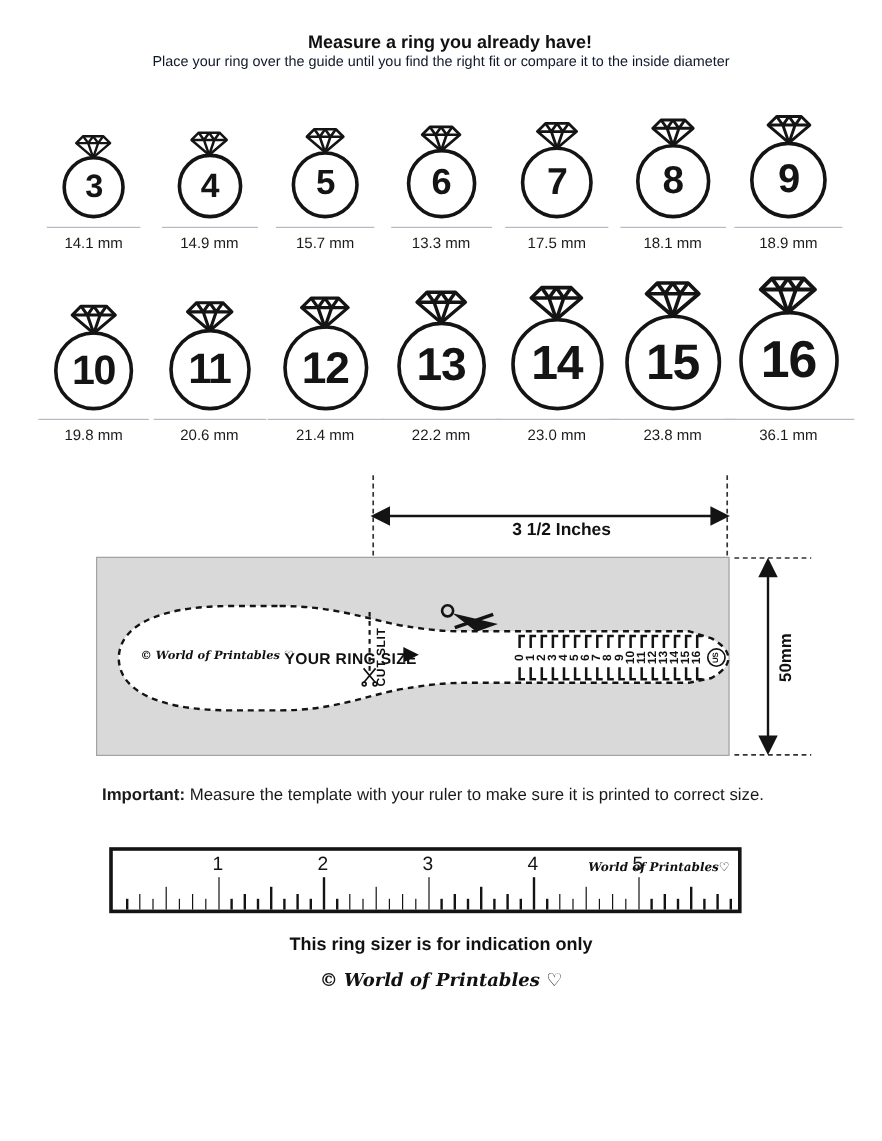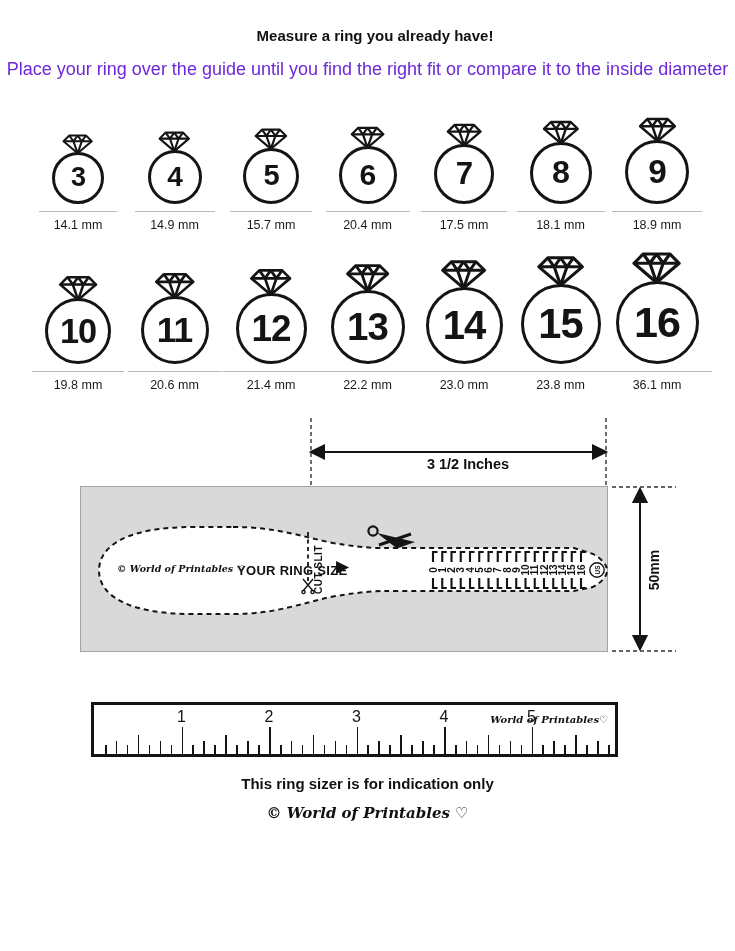--- a/index.html
+++ b/index.html
@@ -9,21 +9,21 @@
     background:#fff; color:#111; font-family:"Liberation Sans", sans-serif;
     overflow:hidden;
   }
   
   .title {
     margin-top:28px; text-align:center;
     font-size:43px; font-weight:bold; letter-spacing:-1px; color:#0d0d0d;
   }
   .intro { margin-top:27px; text-align:center; }
   .intro-head { font-size:15px; font-weight:bold;padding-left:15px; }
-  .intro-sub  { font-size:18px; margin-top:15px; color:#6d28d9; }
+  .intro-sub  { font-size:12px; margin-top:0; color:#0f172a; }
   
   .ring-row {
     display:flex; justify-content:space-between; align-items:flex-end;
     padding:0 30px;
   }
   .ring-row.r1 { margin-top:36px; }
   .ring-row.r2 { margin-top:18px; }
   .ring {
     display:flex; flex-direction:column; align-items:center; justify-content:flex-end;
     width:96px;
@@ -145,21 +145,21 @@
         <div class="mm">15.7 mm</div>
       </div>
       <div class="ring" style="--d: 58px;">
         <svg class="diamond-svg" viewBox="0 0 40 26">
           <use href="#diamond-shape"></use>
         </svg>
         <div class="circle">
           <span>6</span>
         </div>
         <div class="uline"></div>
-        <div class="mm">20.4 mm</div>
+        <div class="mm">13.3 mm</div>
       </div>
       <div class="ring" style="--d: 60px;">
         <svg class="diamond-svg" viewBox="0 0 40 26">
           <use href="#diamond-shape"></use>
         </svg>
         <div class="circle">
           <span>7</span>
         </div>
         <div class="uline"></div>
         <div class="mm">17.5 mm</div>
@@ -340,20 +340,23 @@
           <text id="us-text" x="516" y="83" transform="rotate(-90 516 83)" text-anchor="middle" dominant-baseline="central" font-family="Liberation Sans, sans-serif" font-size="6.5" font-weight="bold" fill="#141414">US</text>
         </g>
       </svg>
       <div class="brand-script">© World of Printables ♡</div>
       <div class="yrs-label">YOUR RING SIZE</div>
       <div class="yrs-arrow">▶</div>
       <div class="cutslit-label">CUT SLIT</div>
     </div>
   </div>
 
+  <div class="important">
+    <b>Important:</b><span> Measure the template with your ruler to make sure it is printed to correct size.</span>
+  </div>
 
   <div class="ruler" id="ruler">
     <span class="ruler-brand">World of Printables♡</span>
   <div class="tick" style="left: 10.9375px; height: 9px;"></div>
       <div class="tick" style="left: 21.875px; height: 13px;"></div>
       <div class="tick" style="left: 32.8125px; height: 9px;"></div>
       <div class="tick" style="left: 43.75px; height: 19px;"></div>
       <div class="tick" style="left: 54.6875px; height: 9px;"></div>
       <div class="tick" style="left: 65.625px; height: 13px;"></div>
       <div class="tick" style="left: 76.5625px; height: 9px;"></div>

